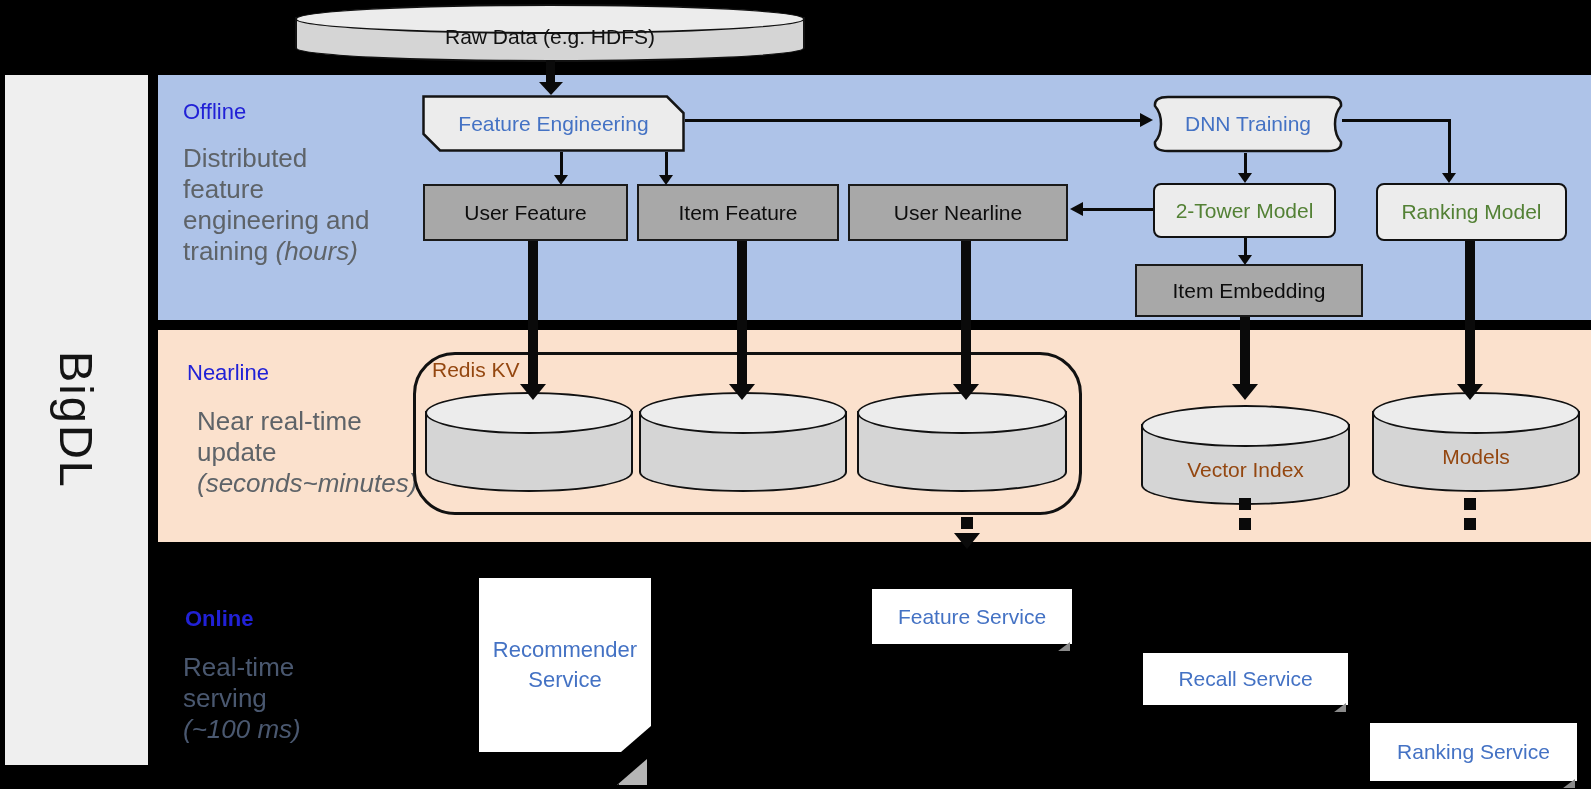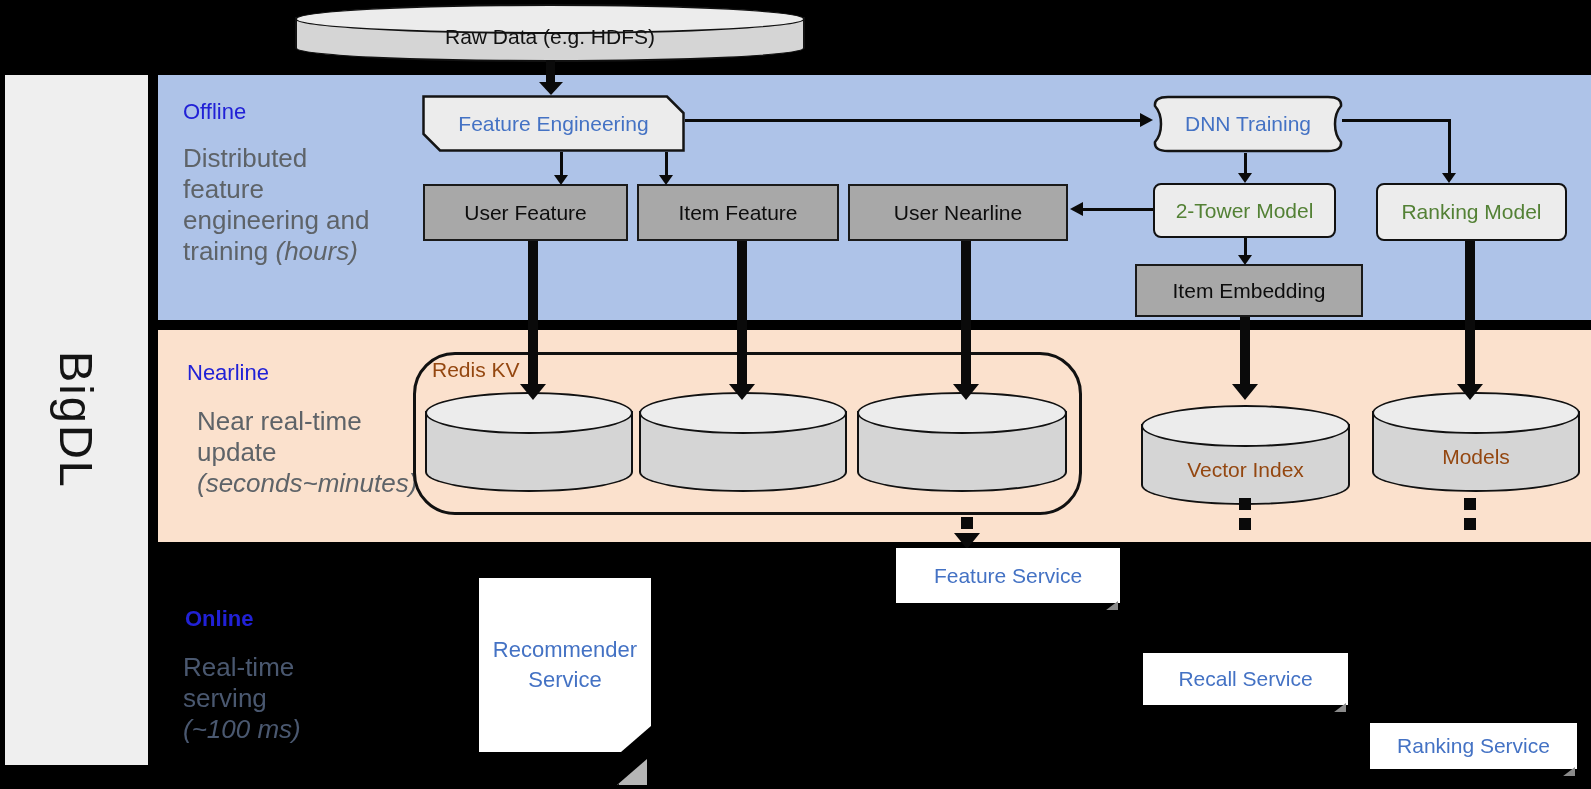--- a/index.html
+++ b/index.html
@@ -212,26 +212,26 @@
   <div class="abs dash-sq" style="left:1239px;top:498px;"></div>
   <div class="abs dash-sq" style="left:1239px;top:518px;"></div>
   <div class="abs dash-sq" style="left:1464px;top:498px;"></div>
   <div class="abs dash-sq" style="left:1464px;top:518px;"></div>
 
   <div class="abs doc-page" style="left:479px;top:578px;width:172px;height:174px;">
     <span>Recommender Service</span>
   </div>
   <div class="abs doc-fold" style="left:617px;top:759px;"></div>
 
-  <div class="abs service-box" style="left:872px;top:548px;width:224px;height:55px;margin-left:24px;">
+  <div class="abs service-box" style="left:872px;top:589px;width:200px;height:55px;">
     <span>Feature Service</span>
     <span class="service-fold"></span>
   </div>
   <div class="abs service-box" style="left:1143px;top:653px;width:205px;height:52px;">
     <span>Recall Service</span>
     <span class="service-fold"></span>
   </div>
-  <div class="abs service-box" style="left:1370px;top:723px;width:207px;height:46px;align-items:center;">
+  <div class="abs service-box" style="left:1370px;top:723px;width:207px;height:58px;align-items:center;">
     <span>Ranking Service</span>
     <span class="service-fold"></span>
   </div>
 
 </div>
 
 </body></html>

